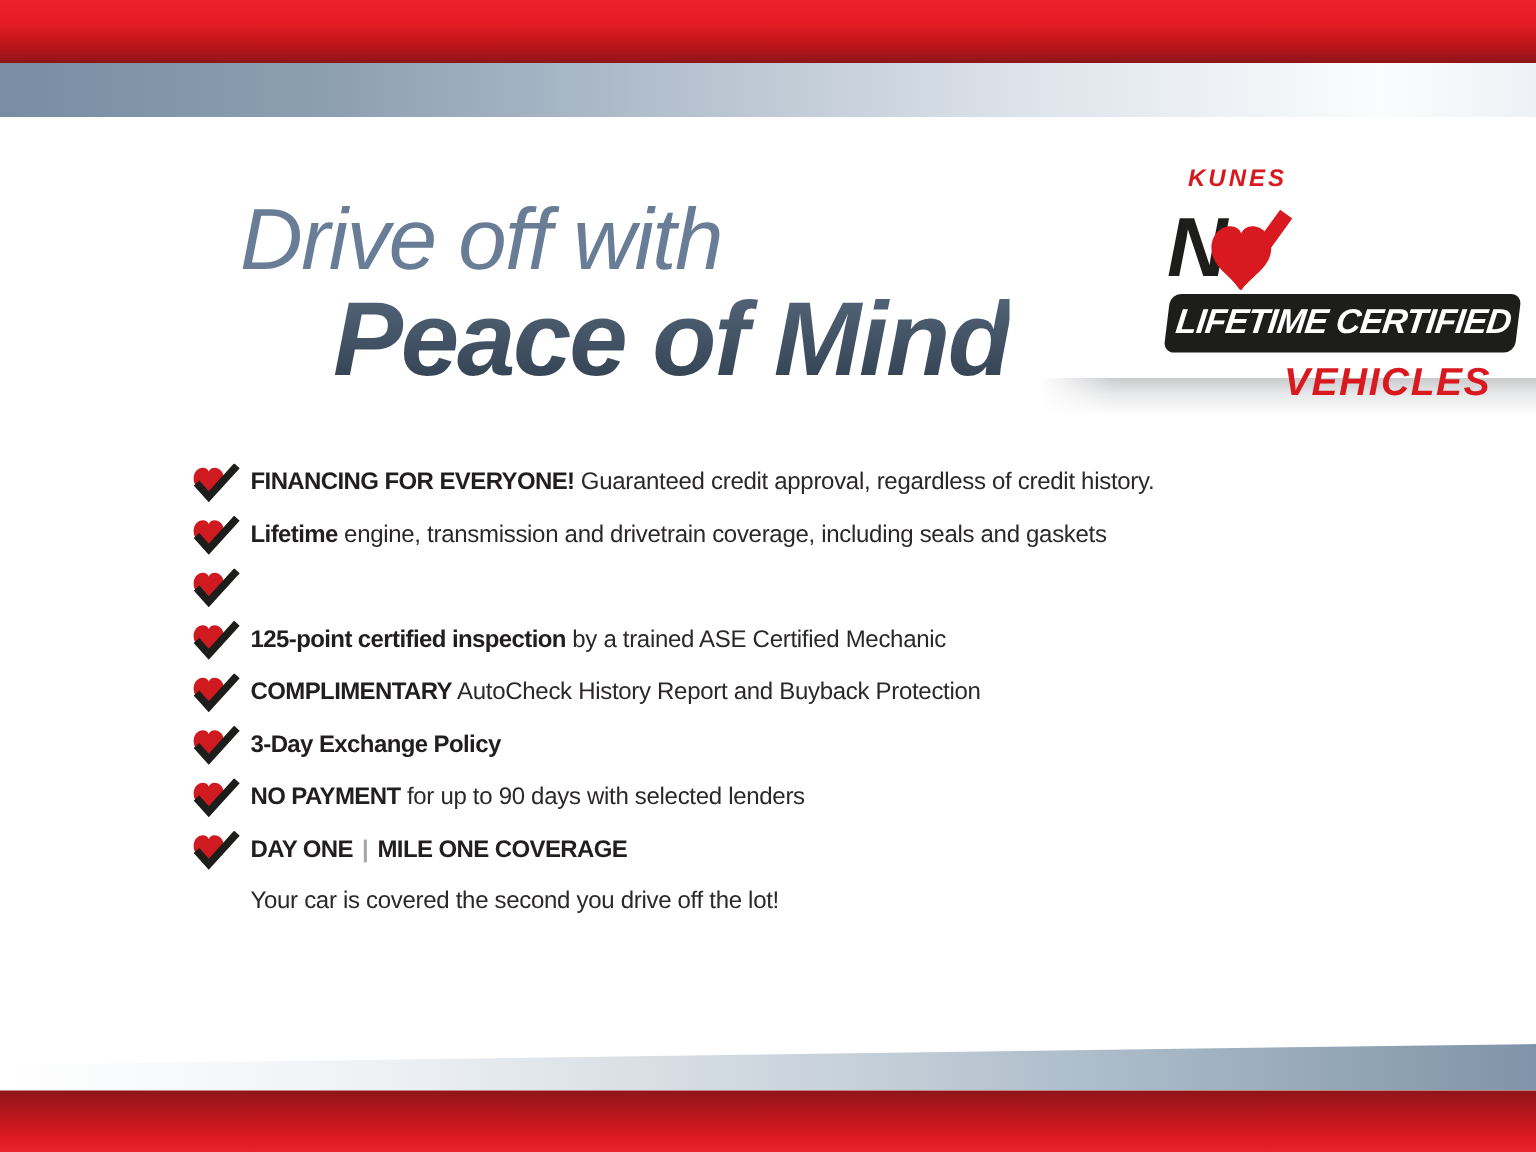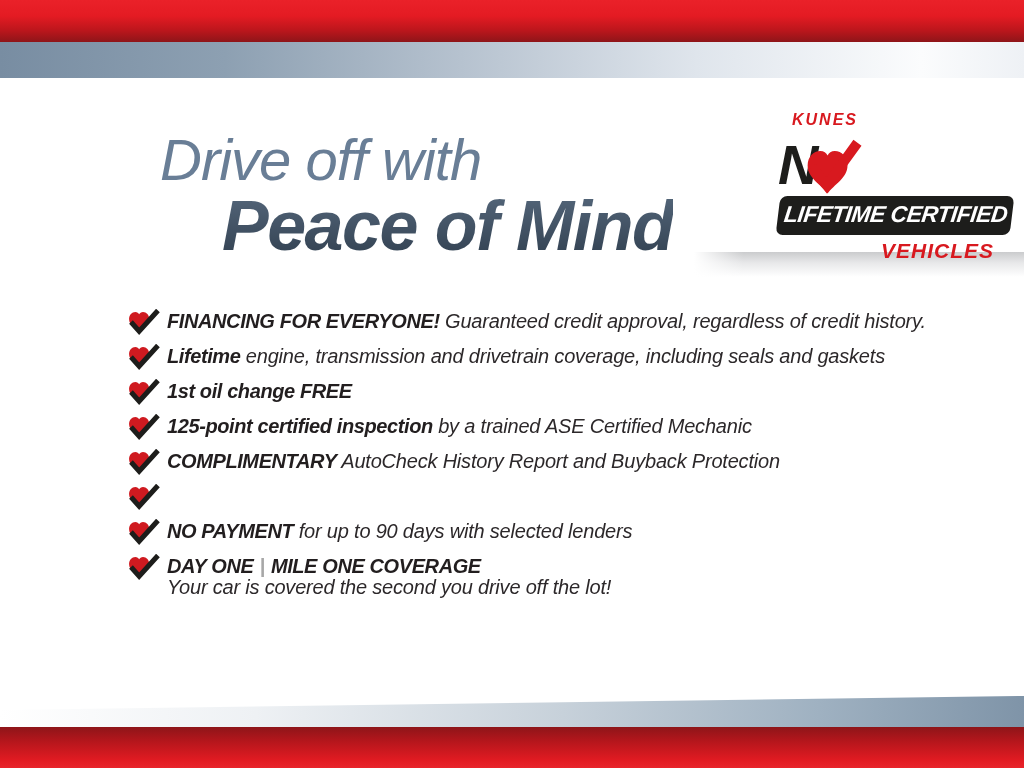--- a/index.html
+++ b/index.html
@@ -63,34 +63,34 @@
     position:relative; z-index:1;
     margin-top:8px; width:100%; background:#1d1d1b; border-radius:7px;
     transform:skewX(-7deg); text-align:center; padding:5px 6px 7px;
   }
   .logo-banner span {
     display:inline-block; transform:skewX(0deg);
     color:#ffffff; font-size:23px; font-weight:700; letter-spacing:-0.5px; white-space:nowrap;
   }
   .logo-vehicles {
     margin-top:4px; text-align:right; padding-right:18px;
-    color:#d8191f; font-size:21px; font-weight:700; letter-spacing:1px;
+    color:#d8191f; font-size:26px; font-weight:700; letter-spacing:1px;
   }
 
   
   .benefits { position:absolute; left:127px; top:311px; width:800px; list-style:none; }
   .benefit { display:flex; align-items:flex-start; margin-bottom:11px; min-height:21px; }
   .bullet { flex:none; width:33px; height:26px; margin-right:7px; margin-top:-2px; }
   .bullet svg { display:block; }
   .btext {
-    font-style:italic; font-size:20px; line-height:21px; color:#2c282a; letter-spacing:-0.2px;
+    font-size:16px; line-height:21px; color:#2c282a; letter-spacing:-0.2px;
   }
   .btext .b  { font-weight:700; color:#221e1f; letter-spacing:-0.4px; }
   .btext .sep { color:#a7a7a7; font-weight:700; padding:0 6px; }
-  .subline { display:block; margin-top:0; font-weight:400; }
+  .subline { display:block; margin-top:13px; font-weight:400; }
 </style>
 </head>
 <body>
 
 <div class="stage">
 
   <div class="bar-red-top"></div>
   <div class="bar-silver-top"></div>
   <div class="swoosh"></div>
   <div class="bar-silver-bottom"></div>
@@ -141,21 +141,20 @@
       <div class="btext"><span class="b">Lifetime</span><span class="r"> engine, transmission and drivetrain coverage, including seals and gaskets</span></div>
     </li>
 
     <li class="benefit">
       <span class="bullet">
         <svg width="33" height="26" viewBox="0 0 34 27" xmlns="http://www.w3.org/2000/svg">
           <path d="M12.5 25 C9 20.5 2 17 2 10.5 C2 6 5 3 8.5 3 C10.4 3 11.9 4.1 12.5 5.5 C13.1 4.1 14.6 3 16.5 3 C20 3 23 6 23 10.5 C23 17 16 20.5 12.5 25 Z" fill="#cf1a20"></path>
           <path d="M4 13.5 L12.5 23 L32 1.5" fill="none" stroke="#1d1d1b" stroke-width="5.2"></path>
         </svg>
       </span>
-      <div class="btext"><span class="b">1st oil change FREE</span><span class="r"></span></div>
     </li>
 
     <li class="benefit">
       <span class="bullet">
         <svg width="33" height="26" viewBox="0 0 34 27" xmlns="http://www.w3.org/2000/svg">
           <path d="M12.5 25 C9 20.5 2 17 2 10.5 C2 6 5 3 8.5 3 C10.4 3 11.9 4.1 12.5 5.5 C13.1 4.1 14.6 3 16.5 3 C20 3 23 6 23 10.5 C23 17 16 20.5 12.5 25 Z" fill="#cf1a20"></path>
           <path d="M4 13.5 L12.5 23 L32 1.5" fill="none" stroke="#1d1d1b" stroke-width="5.2"></path>
         </svg>
       </span>
       <div class="btext"><span class="b">125-point certified inspection</span><span class="r"> by a trained ASE Certified Mechanic</span></div>
@@ -171,20 +170,21 @@
       <div class="btext"><span class="b">COMPLIMENTARY</span><span class="r"> AutoCheck History Report and Buyback Protection</span></div>
     </li>
 
     <li class="benefit">
       <span class="bullet">
         <svg width="33" height="26" viewBox="0 0 34 27" xmlns="http://www.w3.org/2000/svg">
           <path d="M12.5 25 C9 20.5 2 17 2 10.5 C2 6 5 3 8.5 3 C10.4 3 11.9 4.1 12.5 5.5 C13.1 4.1 14.6 3 16.5 3 C20 3 23 6 23 10.5 C23 17 16 20.5 12.5 25 Z" fill="#cf1a20"></path>
           <path d="M4 13.5 L12.5 23 L32 1.5" fill="none" stroke="#1d1d1b" stroke-width="5.2"></path>
         </svg>
       </span>
+      <div class="btext"><span class="b">3-Day Exchange Policy</span><span class="r"></span></div>
     </li>
 
     <li class="benefit">
       <span class="bullet">
         <svg width="33" height="26" viewBox="0 0 34 27" xmlns="http://www.w3.org/2000/svg">
           <path d="M12.5 25 C9 20.5 2 17 2 10.5 C2 6 5 3 8.5 3 C10.4 3 11.9 4.1 12.5 5.5 C13.1 4.1 14.6 3 16.5 3 C20 3 23 6 23 10.5 C23 17 16 20.5 12.5 25 Z" fill="#cf1a20"></path>
           <path d="M4 13.5 L12.5 23 L32 1.5" fill="none" stroke="#1d1d1b" stroke-width="5.2"></path>
         </svg>
       </span>
       <div class="btext"><span class="b">NO PAYMENT</span><span class="r"> for up to 90 days with selected lenders</span></div>

